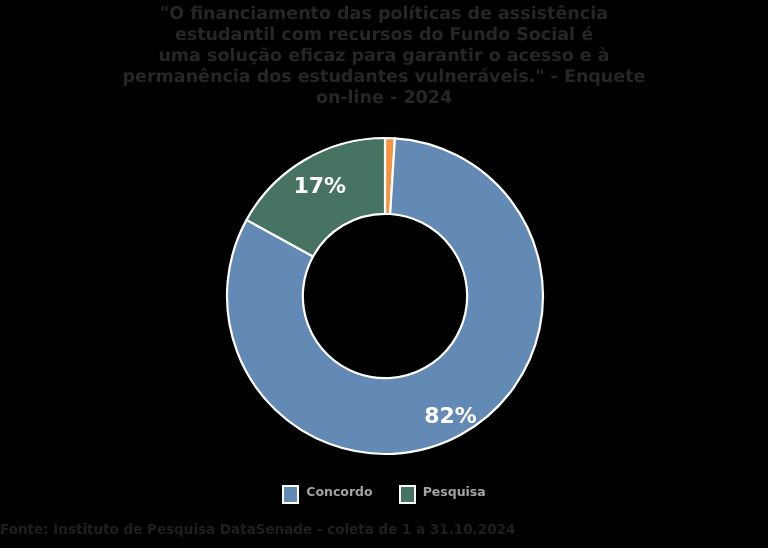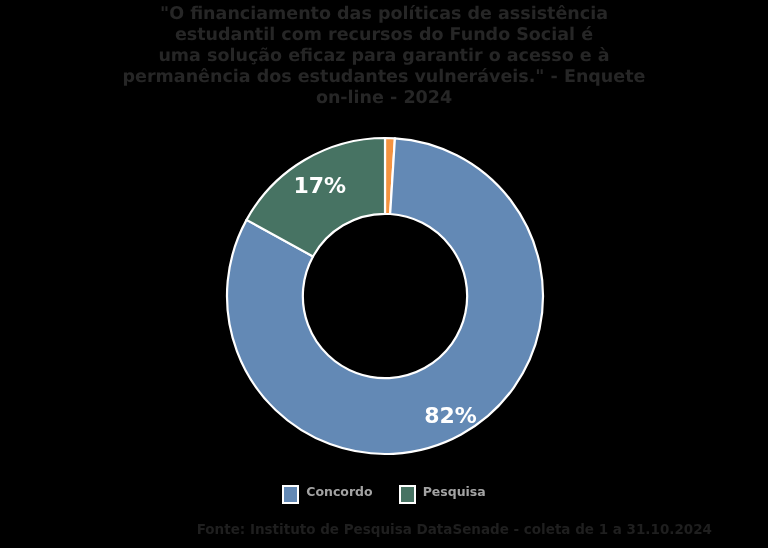--- a/index.html
+++ b/index.html
@@ -98,21 +98,21 @@
     max-width: 92px;
   }
   .legend-label.nowrap { max-width: none; white-space: nowrap; }
 
   
   #footer-source {
     position: absolute;
     left: 0px;
     top: 521px;
     width: 712px;
-    text-align: right;
+    text-align: left;
     color: #1f1f1f;
     font-size: 13.5px;
     font-weight: bold;
     letter-spacing: 0px;
   }
 </style>
 </head>
 <body>
 
 <div id="page">

